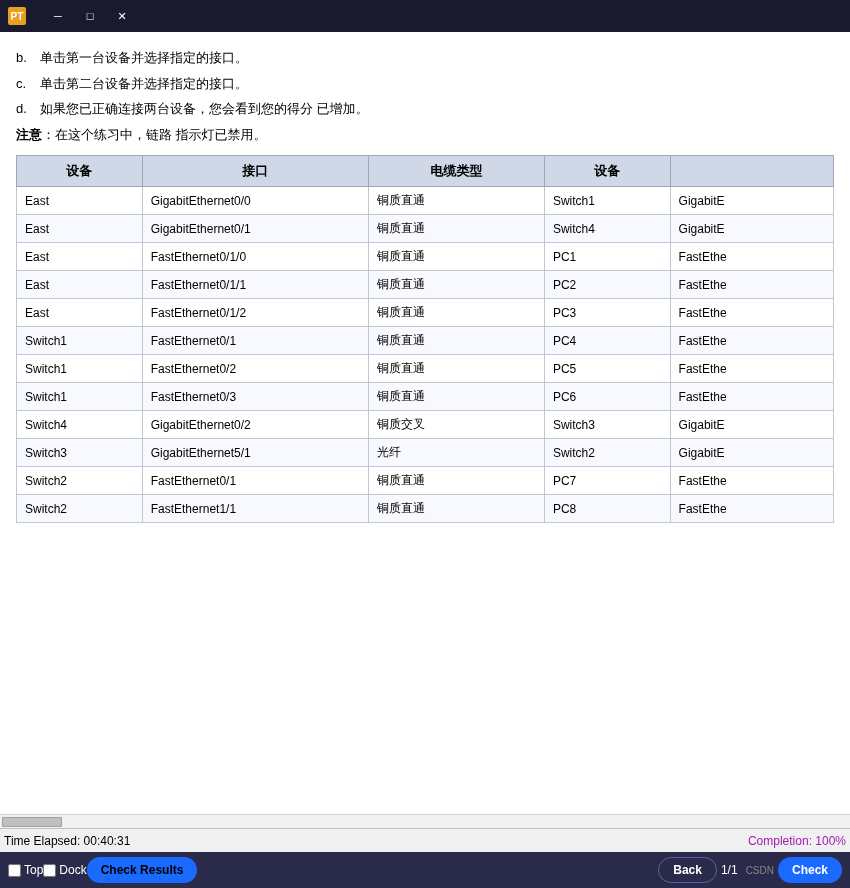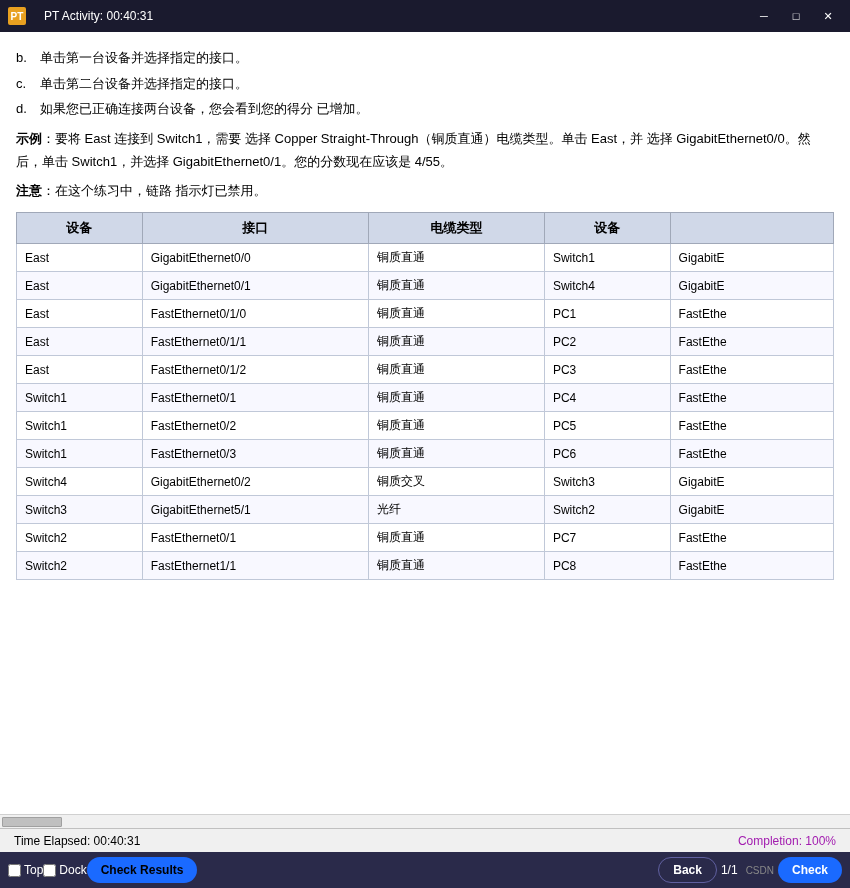--- a/index.html
+++ b/index.html
@@ -159,21 +159,21 @@
       border-radius: 1px;
     }
 
     
     .status-bar {
       background: #f0f0f0;
       border-top: 1px solid #c0c0c0;
       height: 24px;
       display: flex;
       align-items: center;
-      padding: 0 14px;
+      padding: 0 4px;
       flex-shrink: 0;
       font-size: 12px;
     }
     .status-bar .time-elapsed {
       flex: 1;
       color: #000;
     }
     .status-bar .completion {
       color: #a21caf;
     }
@@ -236,21 +236,20 @@
       text-align: center;
     }
   </style>
 </head>
 <body>
 
 <div class="title-bar">
   <div class="icon">
     <span>PT</span>
   </div>
-  <span class="title-text">PT Activity: 00:40:31</span>
   <div class="win-controls">
     <button class="win-btn">─</button>
     <button class="win-btn">□</button>
     <button class="win-btn close">✕</button>
   </div>
 </div>
 
 <div class="main-content">
   <div class="instructions">
 
@@ -260,23 +259,20 @@
     </div>
     <div class="instruction-item">
       <span class="label">c.</span>
       <span class="text">单击第二台设备并选择指定的接口。</span>
     </div>
     <div class="instruction-item">
       <span class="label">d.</span>
       <span class="text">如果您已正确连接两台设备，您会看到您的得分 已增加。</span>
     </div>
 
-    <div class="example-block">
-      <span class="bold">示例</span><span>：要将 East 连接到 Switch1，需要 选择 Copper Straight-Through（铜质直通）电缆类型。单击 East，并 选择 GigabitEthernet0/0。然后，单击 Switch1，并选择 GigabitEthernet0/1。您的分数现在应该是 4/55。</span>
-    </div>
 
     <div class="note-block">
       <span class="bold">注意</span><span>：在这个练习中，链路 指示灯已禁用。</span>
     </div>
 
     <table class="cable-table">
       <thead>
         <tr>
           <th class="col-device1">设备</th>
           <th class="col-port1">接口</th>

